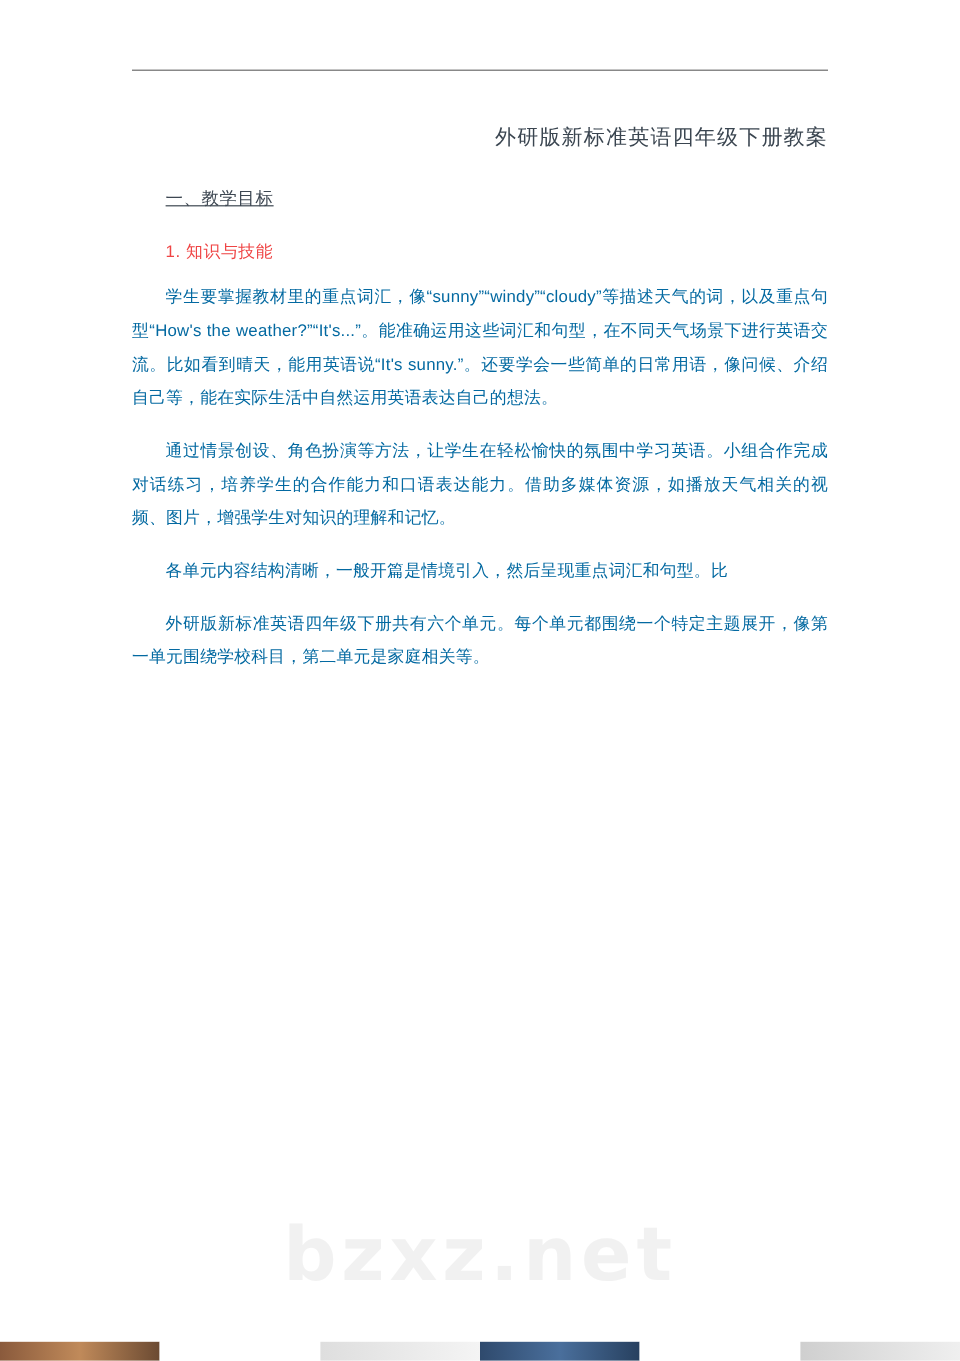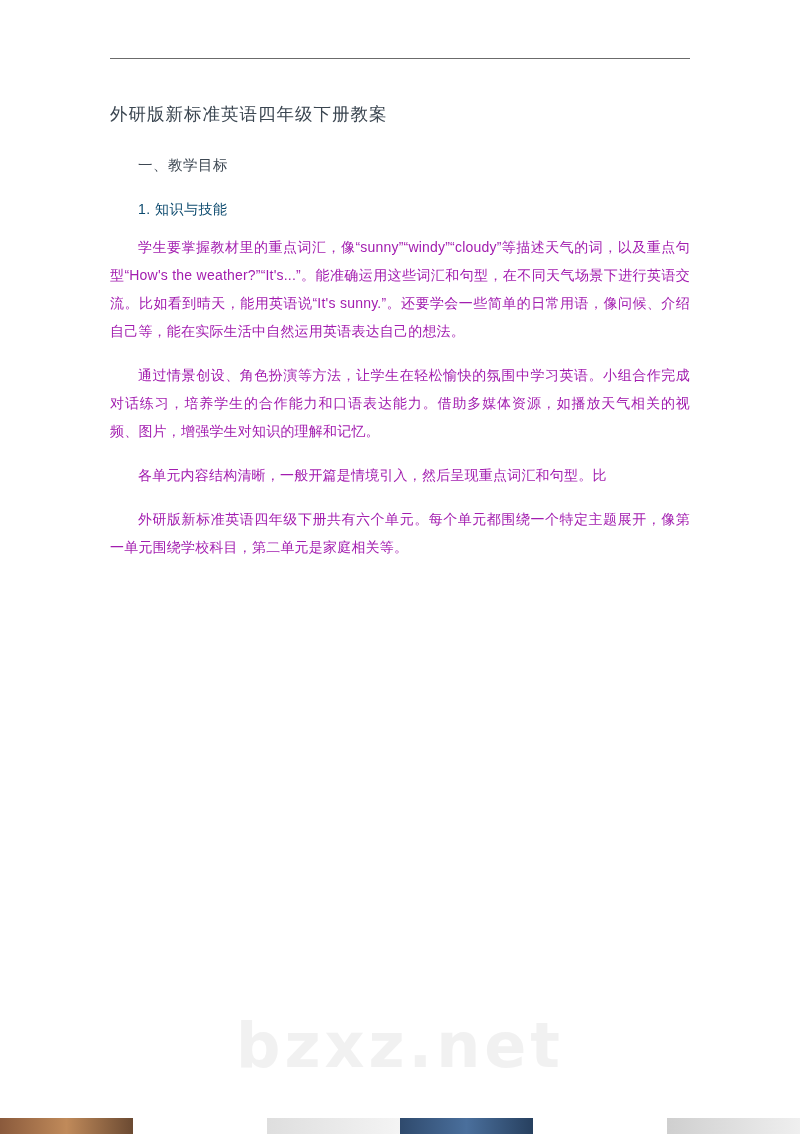--- a/index.html
+++ b/index.html
@@ -36,47 +36,48 @@
   }
 
   .content {
     position: absolute;
     left: 110px;
     top: 86px;
     width: 580px;
   }
 
   .doc-title {
-    text-align: left;
+    text-align: right;
     font-size: 17.5px;
     color: #3a4550;
     letter-spacing: 1px;
     margin: 16px 0 0 0;
     font-weight: normal;
   }
 
   .heading {
     font-size: 14.5px;
     color: #3d4752;
     margin: 30px 0 0 0;
     text-indent: 28px;
     letter-spacing: 0.5px;
+    text-decoration: underline;
   }
 
   .subheading {
     font-size: 14px;
-    color: #0c4a6e;
+    color: #ef4444;
     margin: 26px 0 0 0;
     text-indent: 28px;
     letter-spacing: 0.5px;
   }
 
   .para {
     font-size: 14px;
-    color: #a21caf;
+    color: #0369a1;
     line-height: 2.0;
     margin: 16px 0 0 0;
     text-indent: 28px;
     text-align: justify;
     letter-spacing: 0.2px;
   }
 
   .heading + .para,
   .subheading + .para {
     margin-top: 14px;

